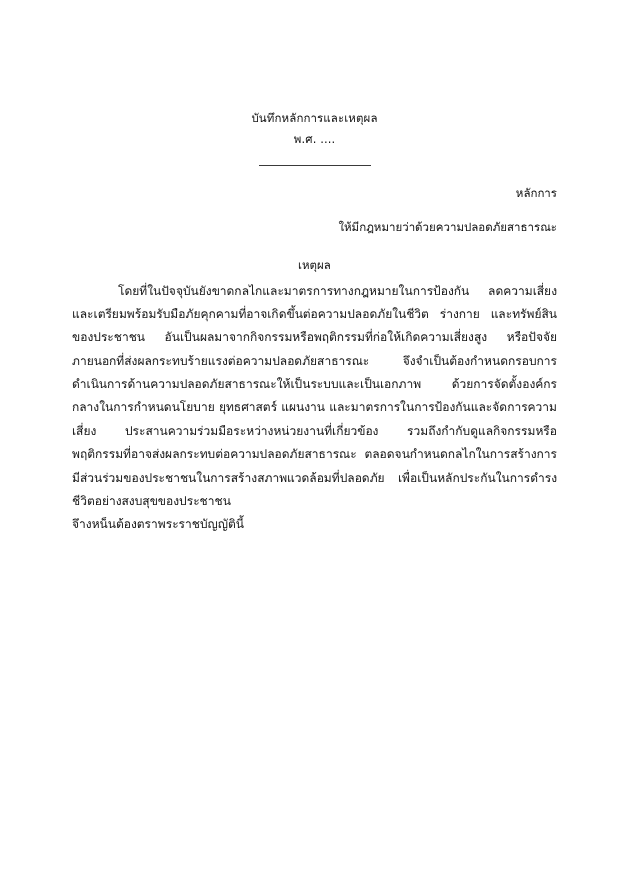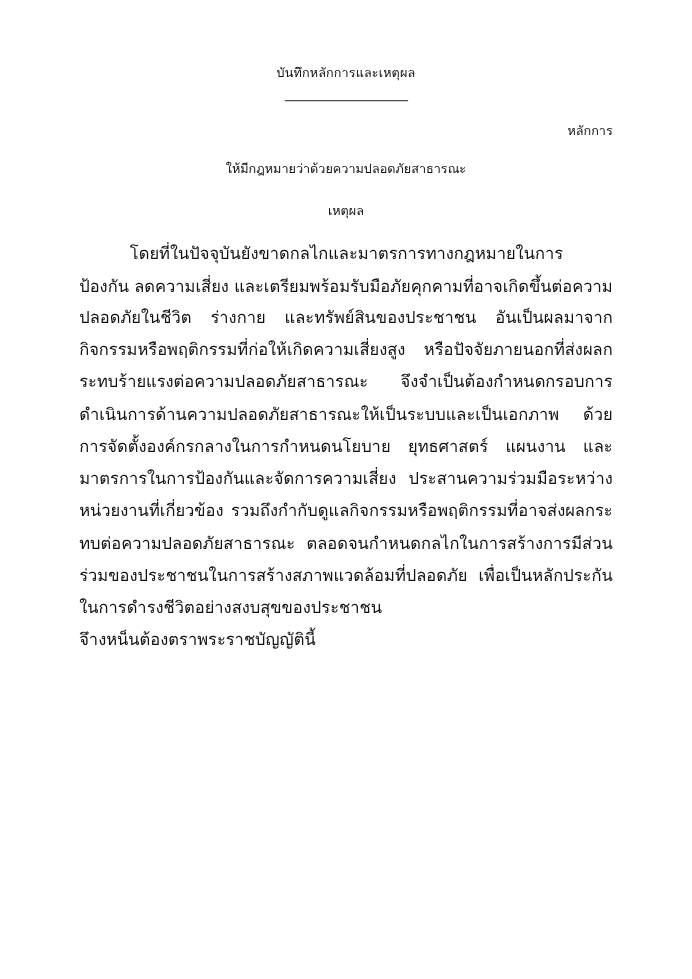--- a/index.html
+++ b/index.html
@@ -13,21 +13,21 @@
     font-family: "DejaVu Sans", sans-serif;
     color: #111111;
     overflow: hidden;
   }
   .page {
     position: relative;
     width: 629px;
     height: 890px;
     background: #ffffff;
     box-sizing: border-box;
-    padding: 56px 72px 40px 72px;
+    padding: 108px 72px 40px 72px;
   }
   .doc-header {
     text-align: center;
     font-size: 11.5px;
     line-height: 1.85;
     letter-spacing: 0.1px;
   }
   .doc-header div {
     white-space: nowrap;
   }
@@ -42,46 +42,47 @@
     height: 0;
     border-top: 1px solid #3a3a3a;
   }
   .section-heading {
     text-align: right;
     font-size: 11.5px;
     margin-top: 18px;
     margin-bottom: 16px;
   }
   .principle-text {
-    text-align: center;
+    text-align: right;
     font-size: 11.5px;
     margin-bottom: 18px;
   }
   .reason-heading {
     text-align: center;
     font-size: 11.5px;
     margin-top: 20px;
-    margin-bottom: 16px;
+    margin-bottom: 6px;
   }
   .body-text {
-    font-size: 15px;
+    font-size: 12px;
     line-height: 1.95;
     text-align: justify;
     text-justify: inter-word;
     text-indent: 46px;
     word-break: break-word;
   }
 </style>
 </head>
 <body>
 
 <div class="page">
 
   <div class="doc-header">
     <div>บันทึกหลักการและเหตุผล</div>
+    <div>พ.ศ. ....</div>
   </div>
 
   <div class="rule-wrap">
     <div class="rule"></div>
   </div>
 
   <div class="section-heading">หลักการ</div>
 
   <div class="principle-text">ให้มีกฎหมายว่าด้วยความปลอดภัยสาธารณะ</div>
 

